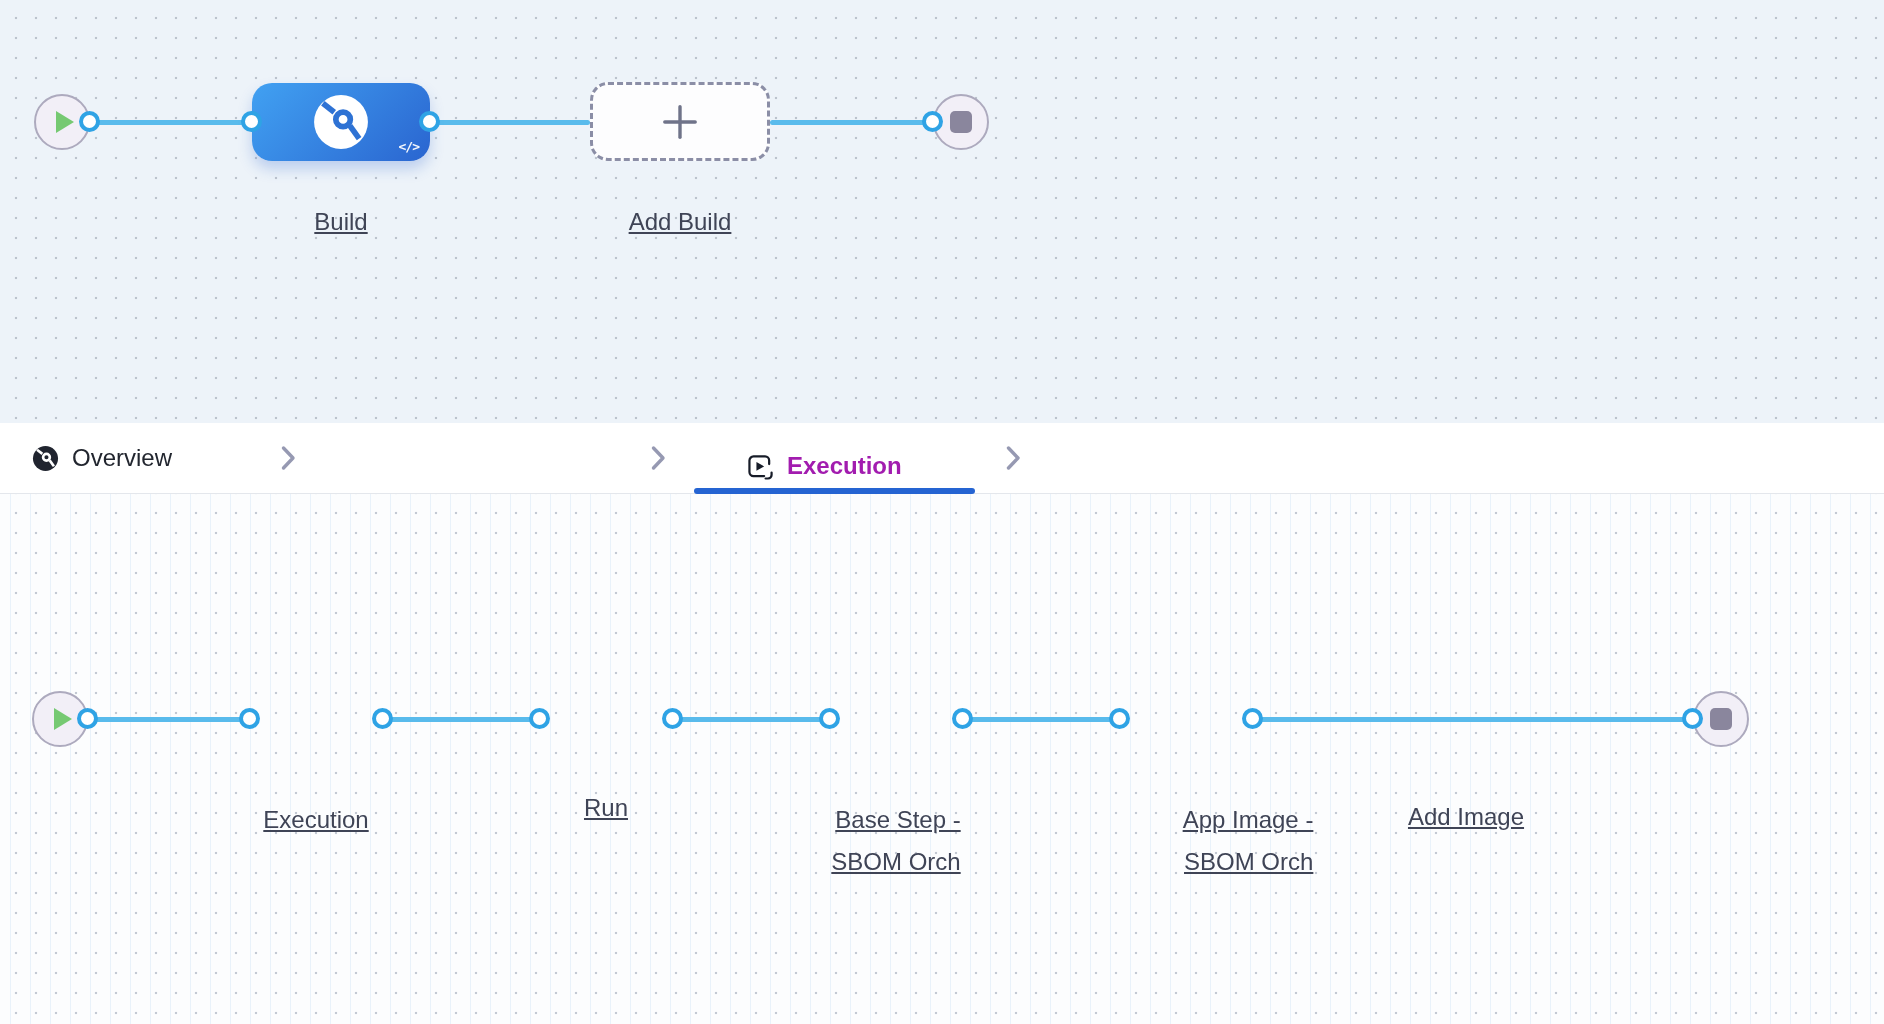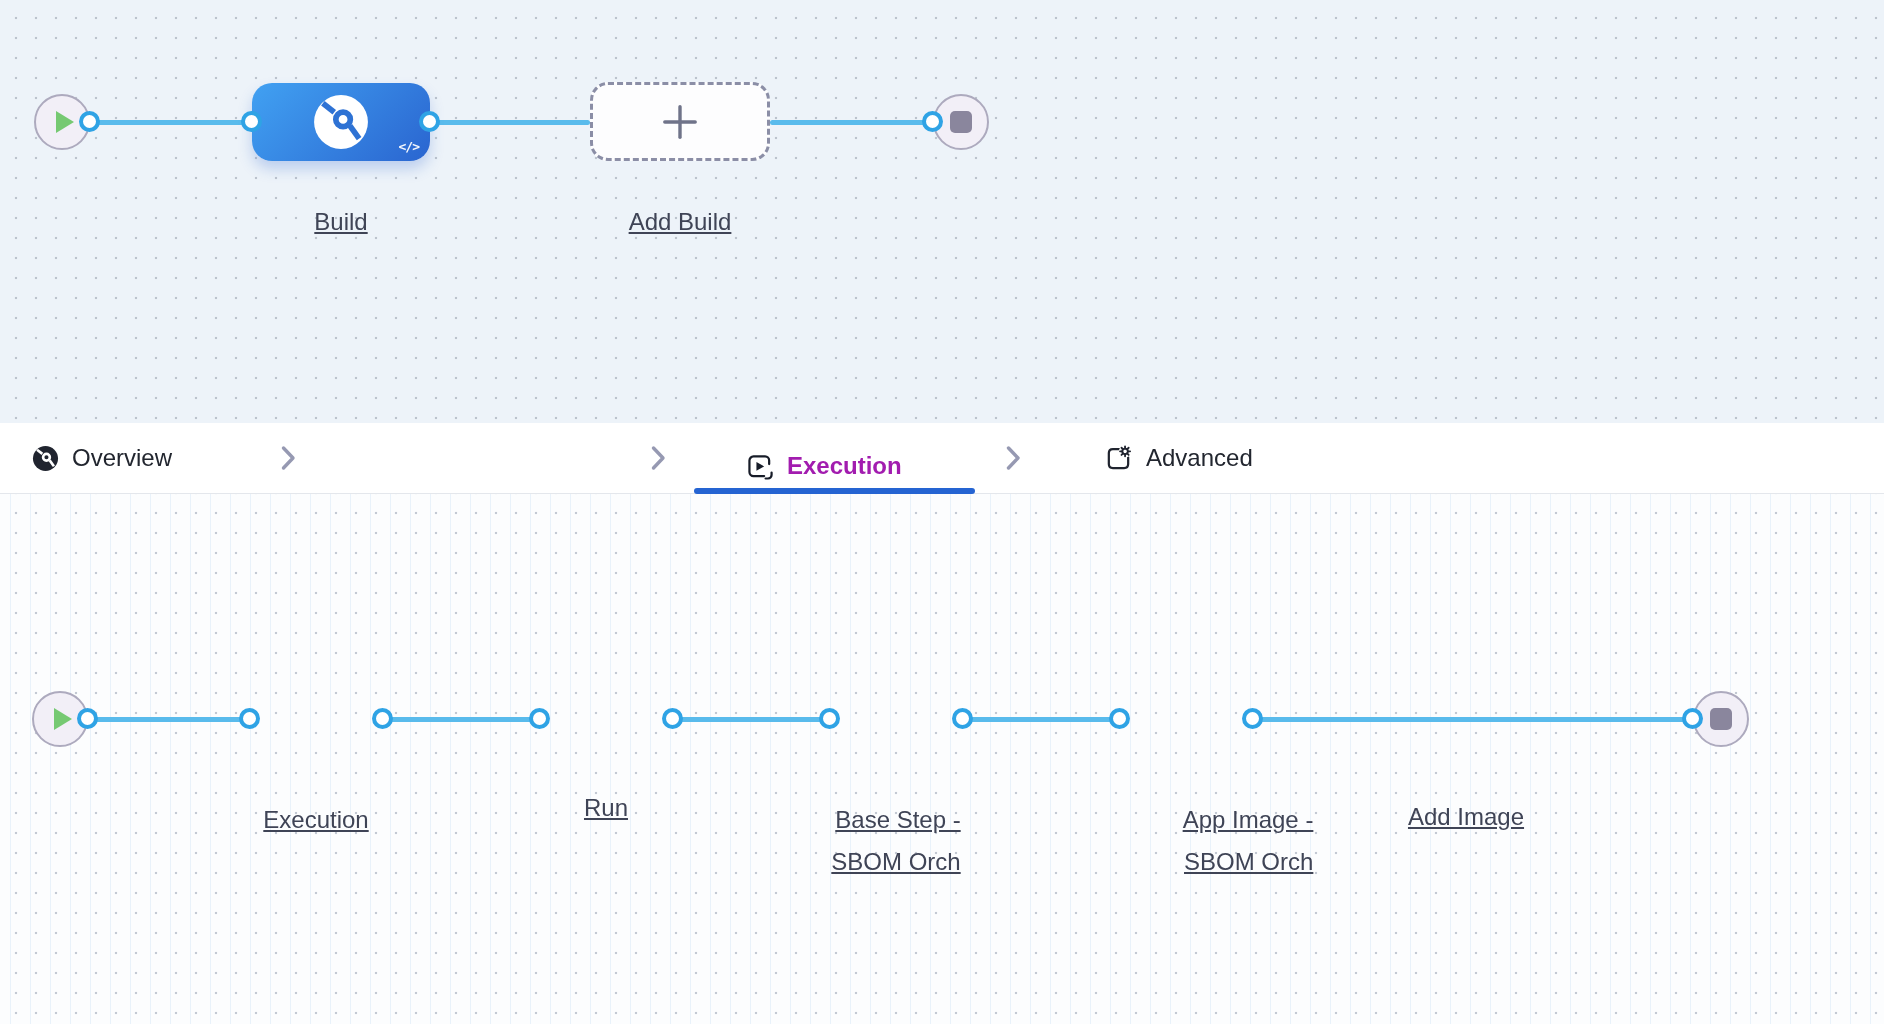--- a/index.html
+++ b/index.html
@@ -137,38 +137,20 @@
         </g>
         <path d="M11.8 10.3 L19.8 14.9 L11.8 19.5 Z" fill="#171c28"></path>
       </svg>
       <span>Execution</span>
     </div>
 
     <svg class="tab-chevron" style="left:1006px" width="15" height="26" viewBox="0 0 15 26">
       <path d="M2.5 3 L12 13 L2.5 23" stroke="#9699b2" stroke-width="3.4" fill="none" stroke-linecap="round" stroke-linejoin="round"></path>
     </svg>
 
-    <div class="tab" style="left:1104px">
-      <svg width="29" height="29" viewBox="0 0 30 30">
-        <path d="M16.5 5.2 H9.2 C6.7 5.2 5 6.9 5 9.4 v11.4 c0 2.5 1.7 4.2 4.2 4.2 h11.6 c2.5 0 4.2-1.7 4.2-4.2 V13.8" stroke="#20242f" stroke-width="2.3" fill="none" stroke-linecap="round"></path>
-        <circle cx="21.8" cy="7.6" r="6.4" fill="#ffffff"></circle>
-        <g stroke="#20242f" stroke-width="1.9" fill="none" stroke-linecap="round">
-          <line x1="24.6" y1="7.6" x2="27" y2="7.6"></line>
-            <line x1="23.8" y1="9.6" x2="25.5" y2="11.3"></line>
-          <line x1="21.8" y1="10.4" x2="21.8" y2="12.8"></line>
-            <line x1="19.8" y1="9.6" x2="18.1" y2="11.3"></line>
-          <line x1="19" y1="7.6" x2="16.6" y2="7.6"></line>
-            <line x1="19.8" y1="5.6" x2="18.1" y2="3.9"></line>
-          <line x1="21.8" y1="4.8" x2="21.8" y2="2.4"></line>
-            <line x1="23.8" y1="5.6" x2="25.5" y2="3.9"></line>
-          <circle cx="21.8" cy="7.6" r="2.9"></circle>
-        </g>
-      </svg>
-      <span>Advanced</span>
-    </div>
 
     <div class="tab-underline"></div>
   </nav>
 
   <section class="canvas canvas-bottom">
     <div class="connector" style="left:88px;top:223.5px;width:162px"></div>
     <div class="connector" style="left:383px;top:223.5px;width:157px"></div>
     <div class="connector" style="left:673px;top:223.5px;width:157px"></div>
     <div class="connector" style="left:963px;top:223.5px;width:157px"></div>
     <div class="connector" style="left:1253px;top:223.5px;width:440px"></div>

